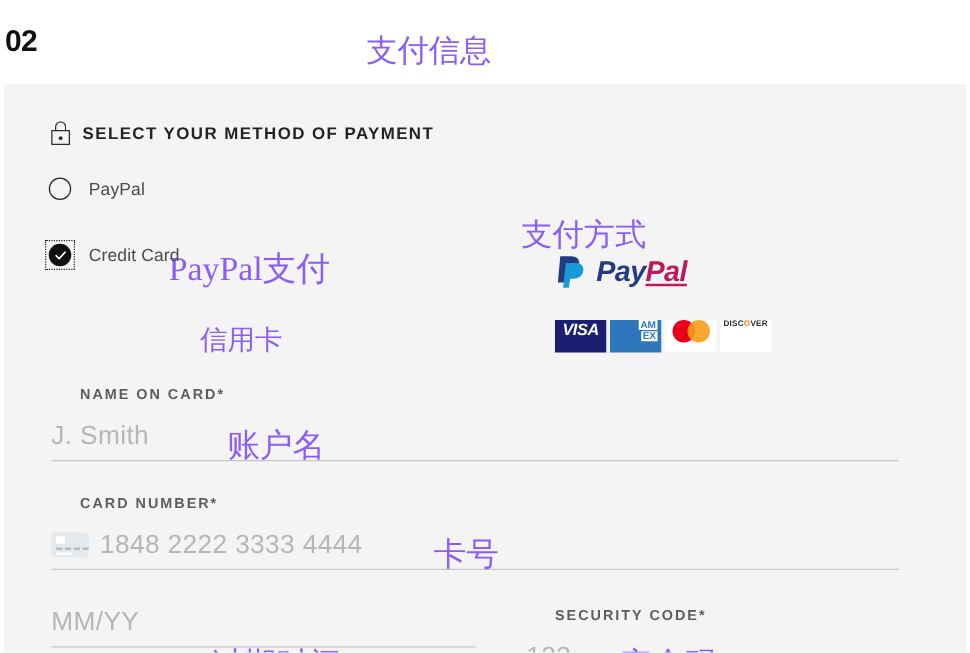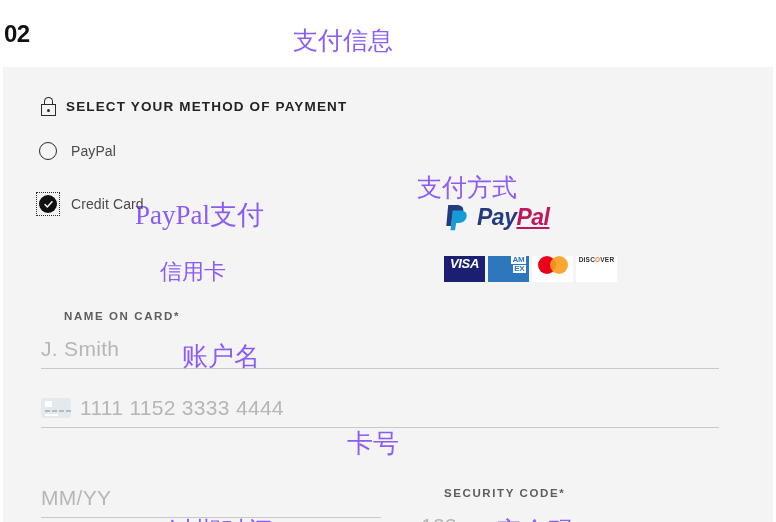--- a/index.html
+++ b/index.html
@@ -414,32 +414,33 @@
 
   <div class="field f-name">
     <span class="field-label">NAME ON CARD*</span>
     <div class="field-input-row">
       <span class="placeholder">J. Smith</span>
     </div>
   </div>
   <span class="anno anno-name">账户名</span>
 
   <div class="field f-card">
+    <span class="field-label">CARD NUMBER*</span>
     <div class="field-input-row">
       <span class="card-mini-icon">
         <span class="chip"></span>
         <span class="bars">
             <i></i>
             <i></i>
             <i></i>
             <i></i>
           </span>
         <span class="bar2"></span>
       </span>
-      <span class="placeholder">1111 1152 3333 4444</span>
+      <span class="placeholder">1848 2222 3333 4444</span>
     </div>
   </div>
   <span class="anno anno-card">卡号</span>
 
   <div class="field f-expiry">
     <div class="field-input-row">
       <span class="placeholder">MM/YY</span>
     </div>
   </div>
   <span class="anno anno-expiry">过期时间</span>

